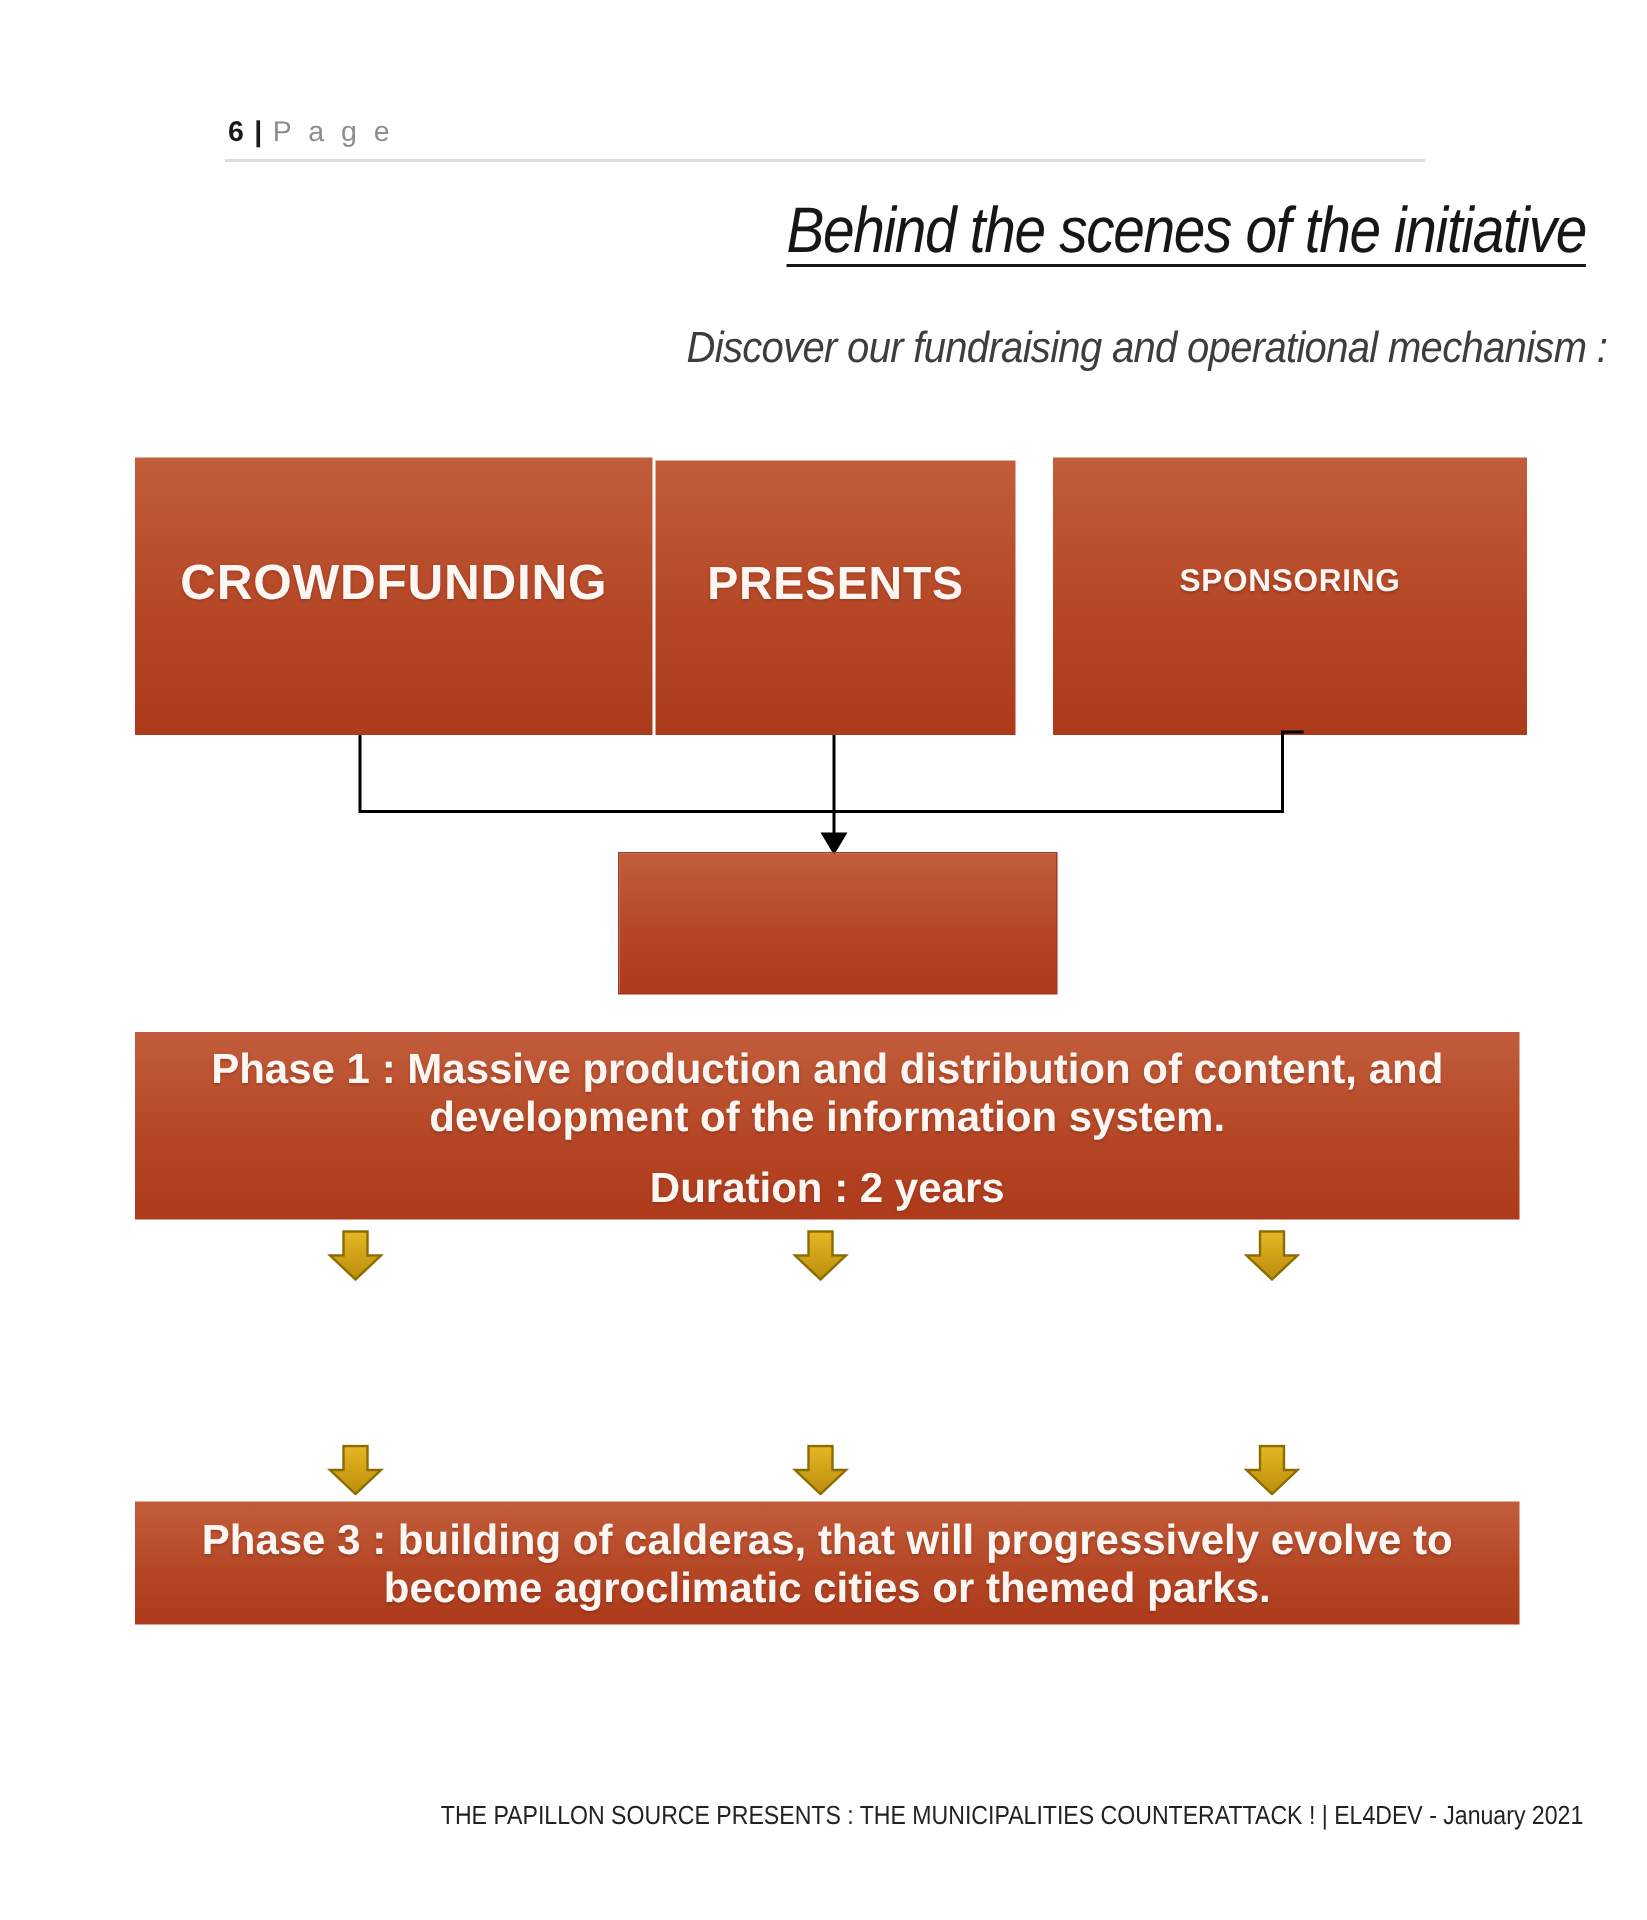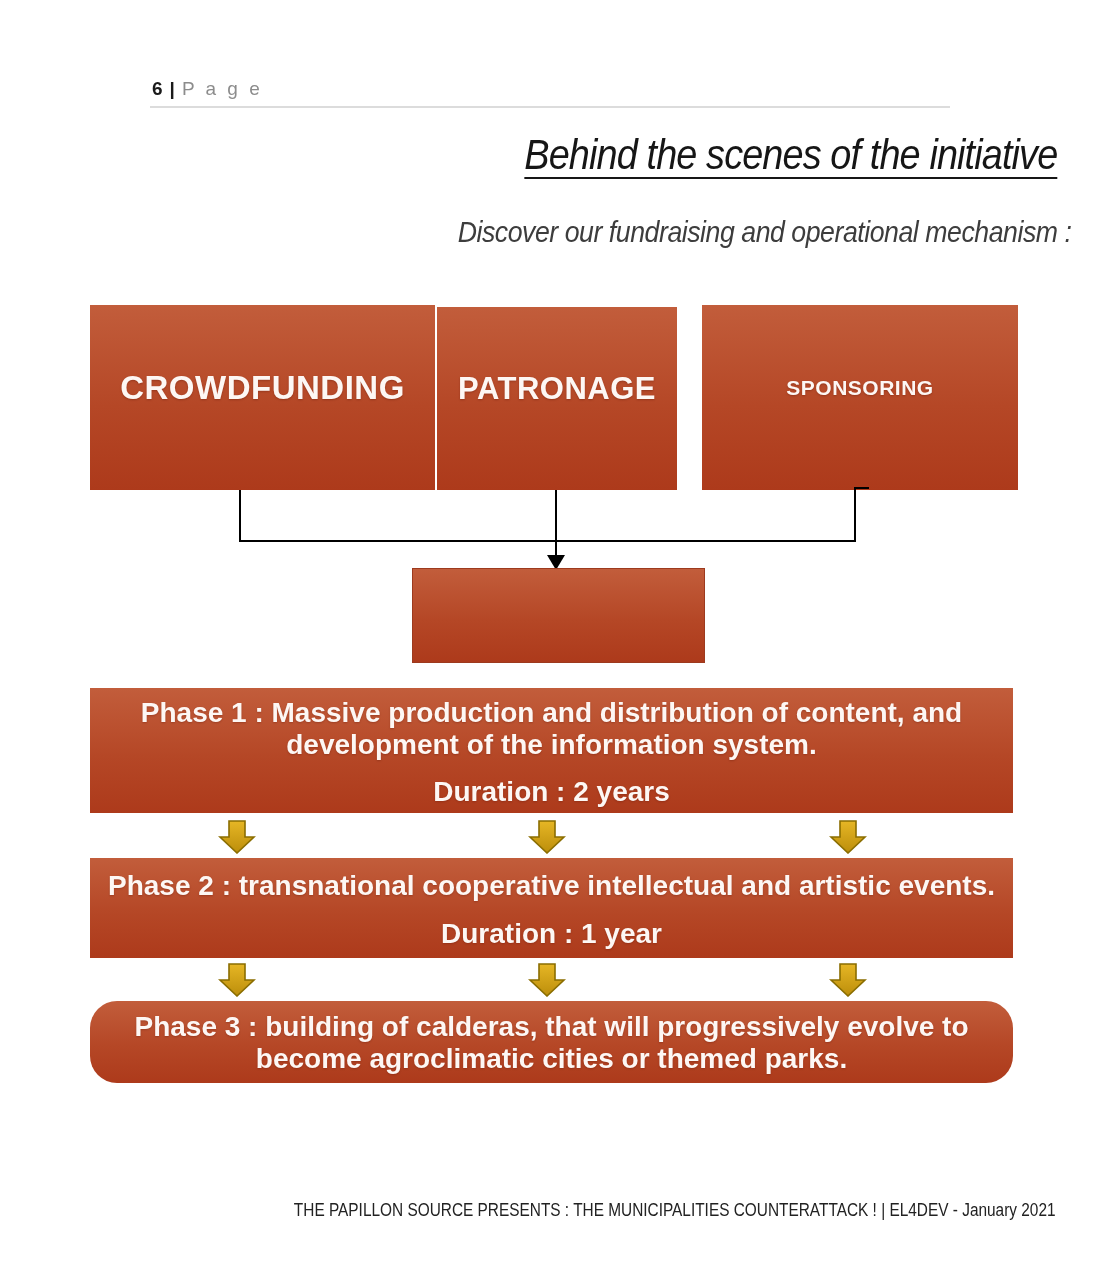--- a/index.html
+++ b/index.html
@@ -132,21 +132,21 @@
     font-size: 28px;
     line-height: 32px;
     margin: 0 auto;
     text-shadow: 0 1px 2px rgba(90,20,5,0.3);
   }
   #phase-1 { top: 688px;  height: 125px; padding-top: 9px; }
   #phase-1 .phase-line { max-width: 872px; }
   #phase-1 .phase-duration { margin-top: 15px; }
   #phase-2 { top: 858px;  height: 100px; padding-top: 12px; }
   #phase-2 .phase-duration { margin-top: 16px; }
-  #phase-3 { top: 1001px; height: 82px;  padding-top: 10px; border-radius: 27px; }
+  #phase-3 { top: 1001px; height: 82px;  padding-top: 10px; }
   #phase-3 .phase-line { max-width: 905px; }
 
   
   .down-arrow { position: absolute; width: 38px; height: 34px; }
 
   
   .footer {
     position: absolute;
     right: 42px;
     top: 1200px;
@@ -183,21 +183,21 @@
     <span class="title">Behind the scenes of the initiative</span>
   </div>
   <div class="subtitle-row">
     <span class="subtitle">Discover our fundraising and operational mechanism :</span>
   </div>
 
   <div class="redbox srcbox" id="box-crowdfunding">
     <span class="lbl">CROWDFUNDING</span>
   </div>
   <div class="redbox srcbox" id="box-patronage">
-    <span class="lbl">PATRONAGE</span>
+    <span class="lbl">PRESENTS</span>
   </div>
   <div class="redbox srcbox" id="box-sponsoring">
     <span class="lbl">SPONSORING</span>
   </div>
 
   <svg class="connector-svg" viewBox="0 0 1098 1280">
     <path d="M240,490 L240,542 M239,541 L856,541 M855,542 L855,488 M854,488 L869,488" stroke="#000000" stroke-width="2" fill="none"></path>
     <path d="M556,490 L556,556" stroke="#000000" stroke-width="2" fill="none"></path>
     <polygon points="547,555 565,555 556,570" fill="#000000"></polygon>
   </svg>
@@ -213,24 +213,20 @@
   <svg class="down-arrow" style="left:218px; top:820px;" viewBox="0 0 38 34">
     <polygon points="11,1 27,1 27,17 36,17 19,33 2,17 11,17" fill="url(#goldGrad)" stroke="#8a6d00" stroke-width="1.6"></polygon>
   </svg>
   <svg class="down-arrow" style="left:528px; top:820px;" viewBox="0 0 38 34">
     <polygon points="11,1 27,1 27,17 36,17 19,33 2,17 11,17" fill="url(#goldGrad)" stroke="#8a6d00" stroke-width="1.6"></polygon>
   </svg>
   <svg class="down-arrow" style="left:829px; top:820px;" viewBox="0 0 38 34">
     <polygon points="11,1 27,1 27,17 36,17 19,33 2,17 11,17" fill="url(#goldGrad)" stroke="#8a6d00" stroke-width="1.6"></polygon>
   </svg>
 
-  <div class="redbox phase" id="phase-2">
-    <p class="phase-line">Phase 2 : transnational cooperative intellectual and artistic events.</p>
-    <p class="phase-duration">Duration : 1 year</p>
-  </div>
 
   <svg class="down-arrow" style="left:218px; top:963px;" viewBox="0 0 38 34">
     <polygon points="11,1 27,1 27,17 36,17 19,33 2,17 11,17" fill="url(#goldGrad)" stroke="#8a6d00" stroke-width="1.6"></polygon>
   </svg>
   <svg class="down-arrow" style="left:528px; top:963px;" viewBox="0 0 38 34">
     <polygon points="11,1 27,1 27,17 36,17 19,33 2,17 11,17" fill="url(#goldGrad)" stroke="#8a6d00" stroke-width="1.6"></polygon>
   </svg>
   <svg class="down-arrow" style="left:829px; top:963px;" viewBox="0 0 38 34">
     <polygon points="11,1 27,1 27,17 36,17 19,33 2,17 11,17" fill="url(#goldGrad)" stroke="#8a6d00" stroke-width="1.6"></polygon>
   </svg>

